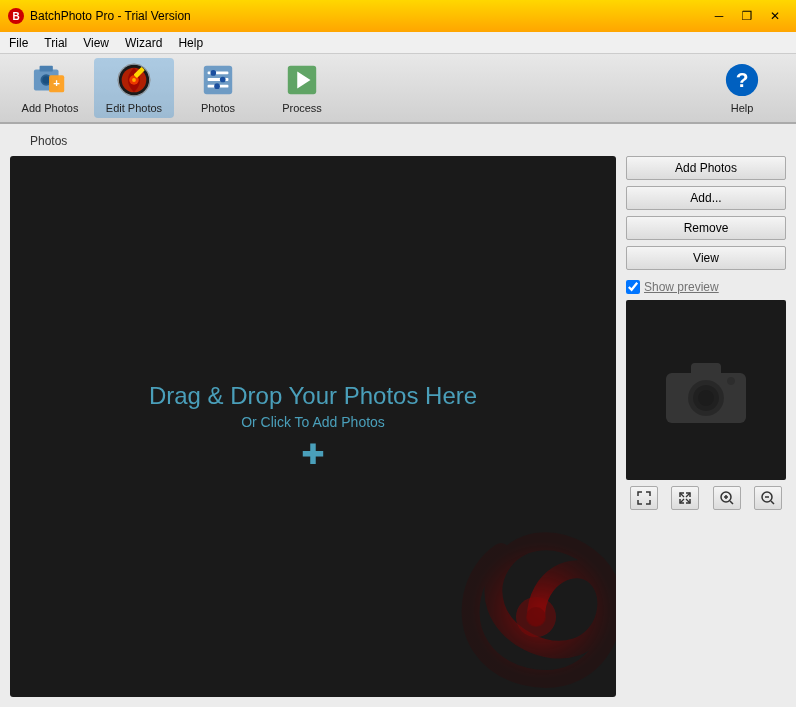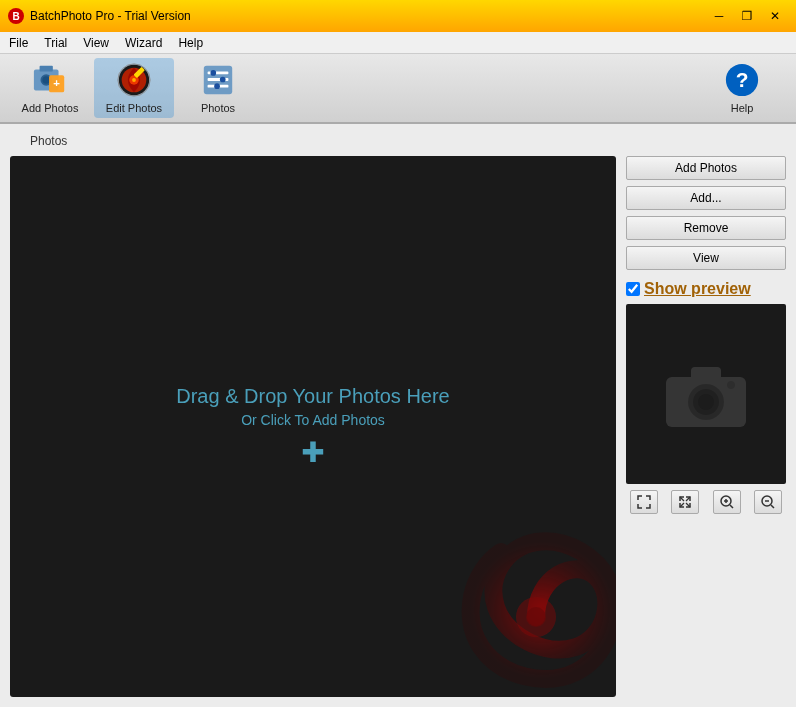--- a/index.html
+++ b/index.html
@@ -136,21 +136,21 @@
       display: flex;
       align-items: center;
       justify-content: center;
       flex-direction: column;
       cursor: pointer;
       overflow: hidden;
       min-height: 470px;
     }
     .drop-zone-text-primary {
       color: #4a9fba;
-      font-size: 20px;
+      font-size: 24px;
       font-weight: normal;
       text-align: center;
       z-index: 2;
     }
     .drop-zone-text-secondary {
       color: #4a9fba;
       font-size: 14px;
       margin-top: 4px;
       z-index: 2;
     }
@@ -197,25 +197,24 @@
       align-items: center;
       gap: 4px;
       margin-bottom: 6px;
     }
     .preview-checkbox {
       width: 14px;
       height: 14px;
       cursor: pointer;
     }
     .preview-label {
-      font-size: 16px;
-      color: #a16207;
+      font-size: 12px;
+      color: #737373;
       text-decoration: underline;
       cursor: pointer;
-      font-weight: bold;
     }
     .preview-box {
       background: #1a1a1a;
       width: 100%;
       height: 180px;
       border-radius: 2px;
       display: flex;
       align-items: center;
       justify-content: center;
       position: relative;
@@ -302,20 +301,27 @@
       <rect x="8" y="10" width="22" height="3" rx="1" fill="white"></rect>
       <rect x="8" y="17" width="22" height="3" rx="1" fill="white"></rect>
       <rect x="8" y="24" width="22" height="3" rx="1" fill="white"></rect>
       <circle cx="14" cy="11.5" r="3" fill="#1a4f9f"></circle>
       <circle cx="24" cy="18.5" r="3" fill="#1a4f9f"></circle>
       <circle cx="18" cy="25.5" r="3" fill="#1a4f9f"></circle>
     </svg>
     <span class="toolbar-label">Photos</span>
   </div>
 
+  <div class="toolbar-btn">
+    <svg class="toolbar-icon" viewBox="0 0 38 38">
+      <rect x="4" y="4" width="30" height="30" rx="3" fill="#4a9a50" opacity="0.85"></rect>
+      <polygon points="14,10 28,19 14,28" fill="white"></polygon>
+    </svg>
+    <span class="toolbar-label">Process</span>
+  </div>
 
   <div class="toolbar-spacer"></div>
 
   <div class="toolbar-btn">
     <svg class="toolbar-icon" viewBox="0 0 38 38">
       <circle cx="19" cy="19" r="17" fill="#0060c0"></circle>
       <text x="19" y="26" font-size="22" text-anchor="middle" fill="white" font-weight="bold">?</text>
     </svg>
     <span class="toolbar-label">Help</span>
   </div>

